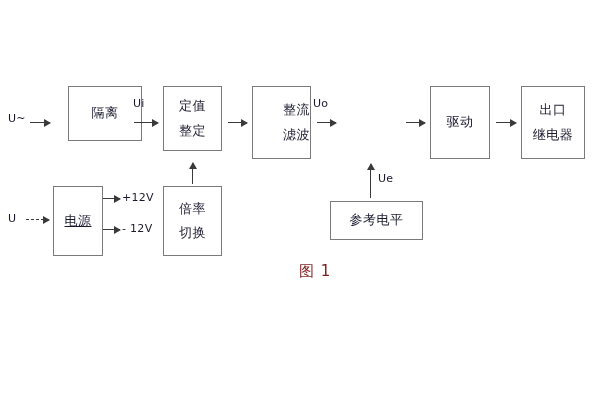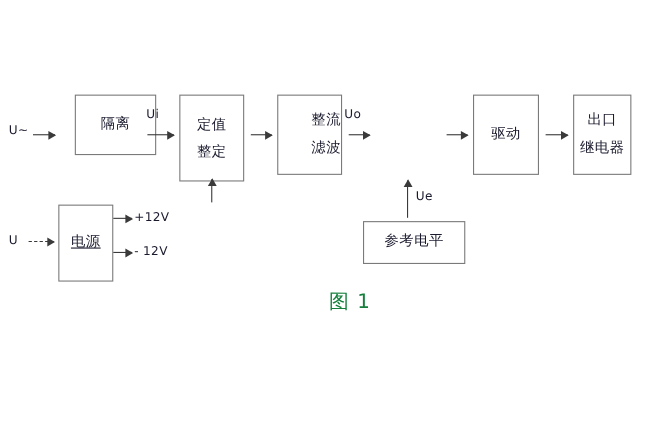--- a/index.html
+++ b/index.html
@@ -77,59 +77,63 @@
     top: -1px;
     left: -3.5px;
     width: 0;
     height: 0;
     border-bottom: 7px solid #3a3a3a;
     border-left: 4px solid transparent;
     border-right: 4px solid transparent;
   }
   .caption {
     position: absolute;
-    color: #15803d;
-    font-size: 18px;
+    color: #7f1d1d;
+    font-size: 15px;
     letter-spacing: 1px;
     white-space: nowrap;
   }
 </style>
 </head>
 <body>
 
 <div id="canvas">
 
   <div class="box" style="left:68px;  top:86px;  width:74px; height:55px;gap:20px;">
     <span class="ln">隔离</span>
   </div>
 
-  <div class="box" style="left:163px; top:86px;  width:59px; height:79px;font-family:Liberation Serif, serif;">
+  <div class="box" style="left:163px; top:86px;  width:59px; height:65px;">
     <span class="ln">定值</span>
     <span class="ln">整定</span>
   </div>
 
   <div class="box" style="left:252px; top:86px;  width:59px; height:73px;align-items:flex-end;">
     <span class="ln">整流</span>
     <span class="ln">滤波</span>
   </div>
 
 
   <div class="box" style="left:430px; top:86px;  width:60px; height:73px;">
     <span class="ln">驱动</span>
   </div>
 
-  <div class="box" style="left:521px; top:86px;  width:53px; height:73px;">
+  <div class="box" style="left:521px; top:86px;  width:64px; height:73px;">
     <span class="ln">出口</span>
     <span class="ln">继电器</span>
   </div>
 
   <div class="box" style="left:53px;  top:186px; width:50px; height:70px;text-decoration:underline;">
     <span class="ln">电源</span>
   </div>
 
+  <div class="box" style="left:163px; top:186px; width:59px; height:70px;">
+    <span class="ln">倍率</span>
+    <span class="ln">切换</span>
+  </div>
 
   <div class="box" style="left:330px; top:201px; width:93px; height:39px;">
     <span class="ln">参考电平</span>
   </div>
 
   <div class="lbl" style="left:8px;  top:112px;">U~</div>
 
   <div class="lbl" style="left:8px;  top:212px;">U</div>
 
   <div class="lbl" style="left:133px; top:97px;">Ui</div>

